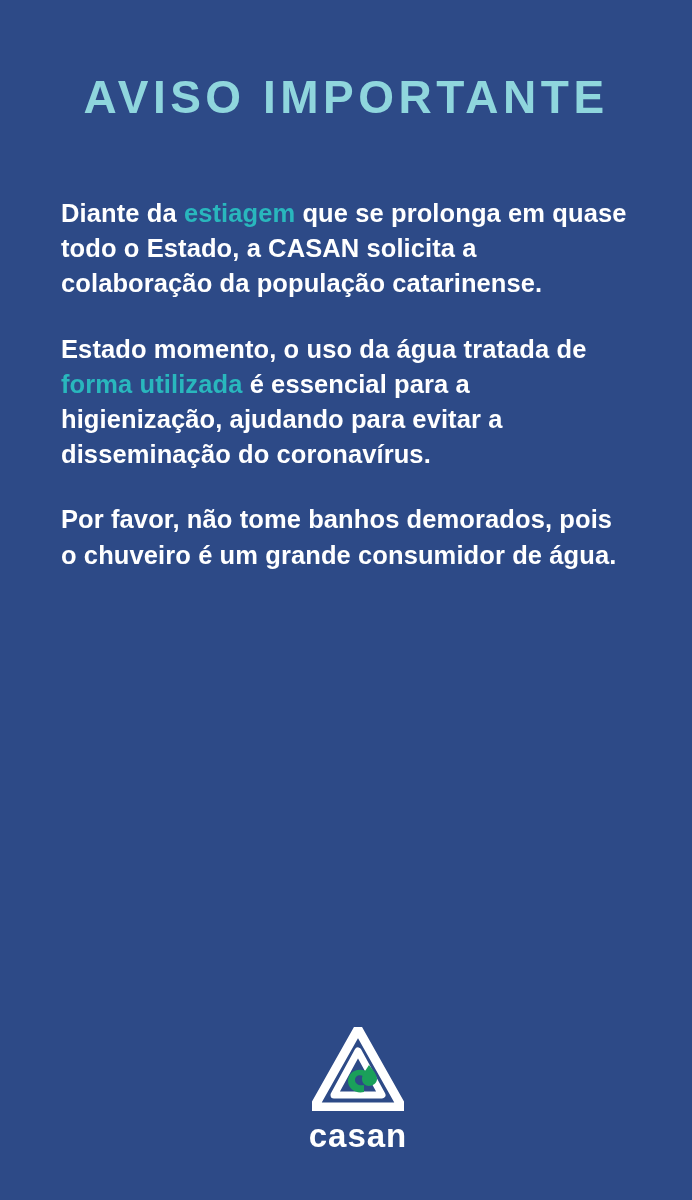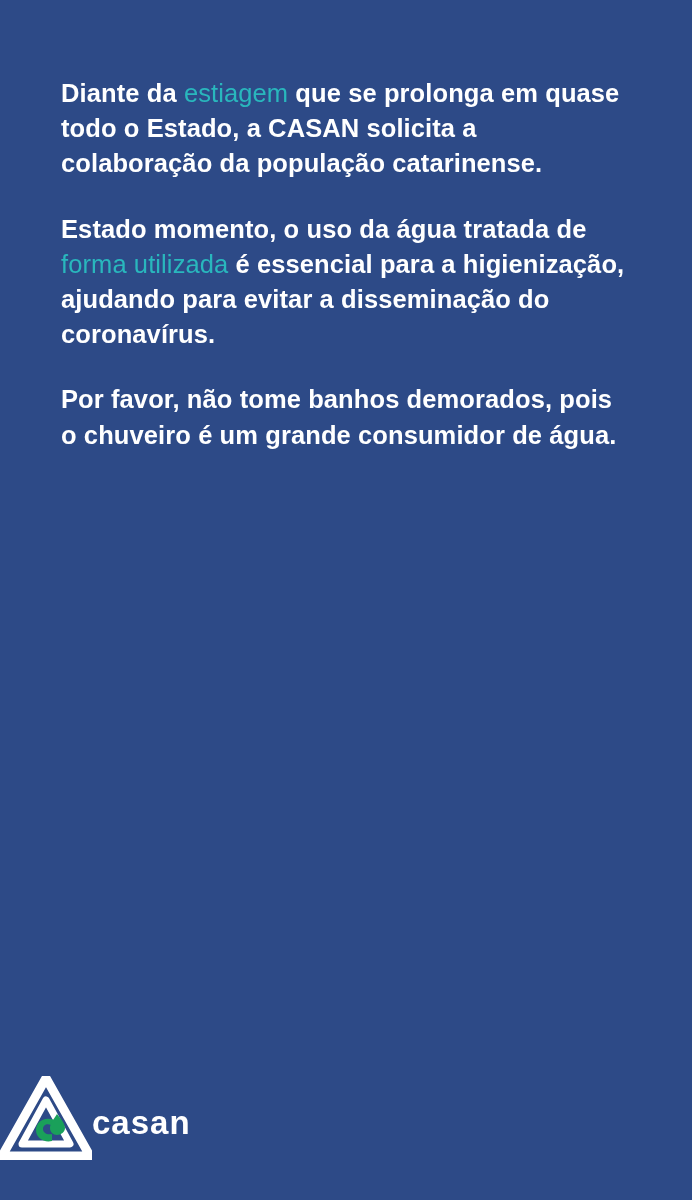--- a/index.html
+++ b/index.html
@@ -44,50 +44,52 @@
     line-height: 1.38;
     margin: 0 0 30px 0;
     color: #ffffff;
     letter-spacing: 0.1px;
   }
   .para:last-child {
     margin-bottom: 12px;
   }
   .hl {
     color: #29b7bd;
-    font-weight: normal;
+    font-weight: bold;
   }
   .logo-wrap {
     position: absolute;
     left: 0;
     right: 0;
-    bottom: 40px;
+    bottom: 48px;
     display: flex;
-    flex-direction: row;
+    flex-direction: column;
     align-items: center;
+    padding-left: 24px;
   }
   .logo-mark {
     width: 92px;
     height: 84px;
     position: relative;
   }
   .logo-word {
     margin-top: 8px;
     font-size: 33px;
     font-weight: bold;
     letter-spacing: 1px;
     color: #ffffff;
     line-height: 1;
   }
 </style>
 </head>
 <body>
 
 <div class="poster">
 
+  <div class="headline">AVISO IMPORTANTE</div>
 
   <div class="body-block">
     <p class="para">
       <span>Diante da </span><span class="hl">estiagem</span><span> que se prolonga em quase todo o Estado, a CASAN solicita a colaboração da população catarinense.</span>
     </p>
     <p class="para">
       <span>Estado momento, o uso da água tratada de </span><span class="hl">forma utilizada</span><span> é essencial para a higienização, ajudando para evitar a disseminação do coronavírus.</span>
     </p>
     <p class="para">
       <span>Por favor, não tome banhos demorados, pois o chuveiro é um grande consumidor de água.</span>

